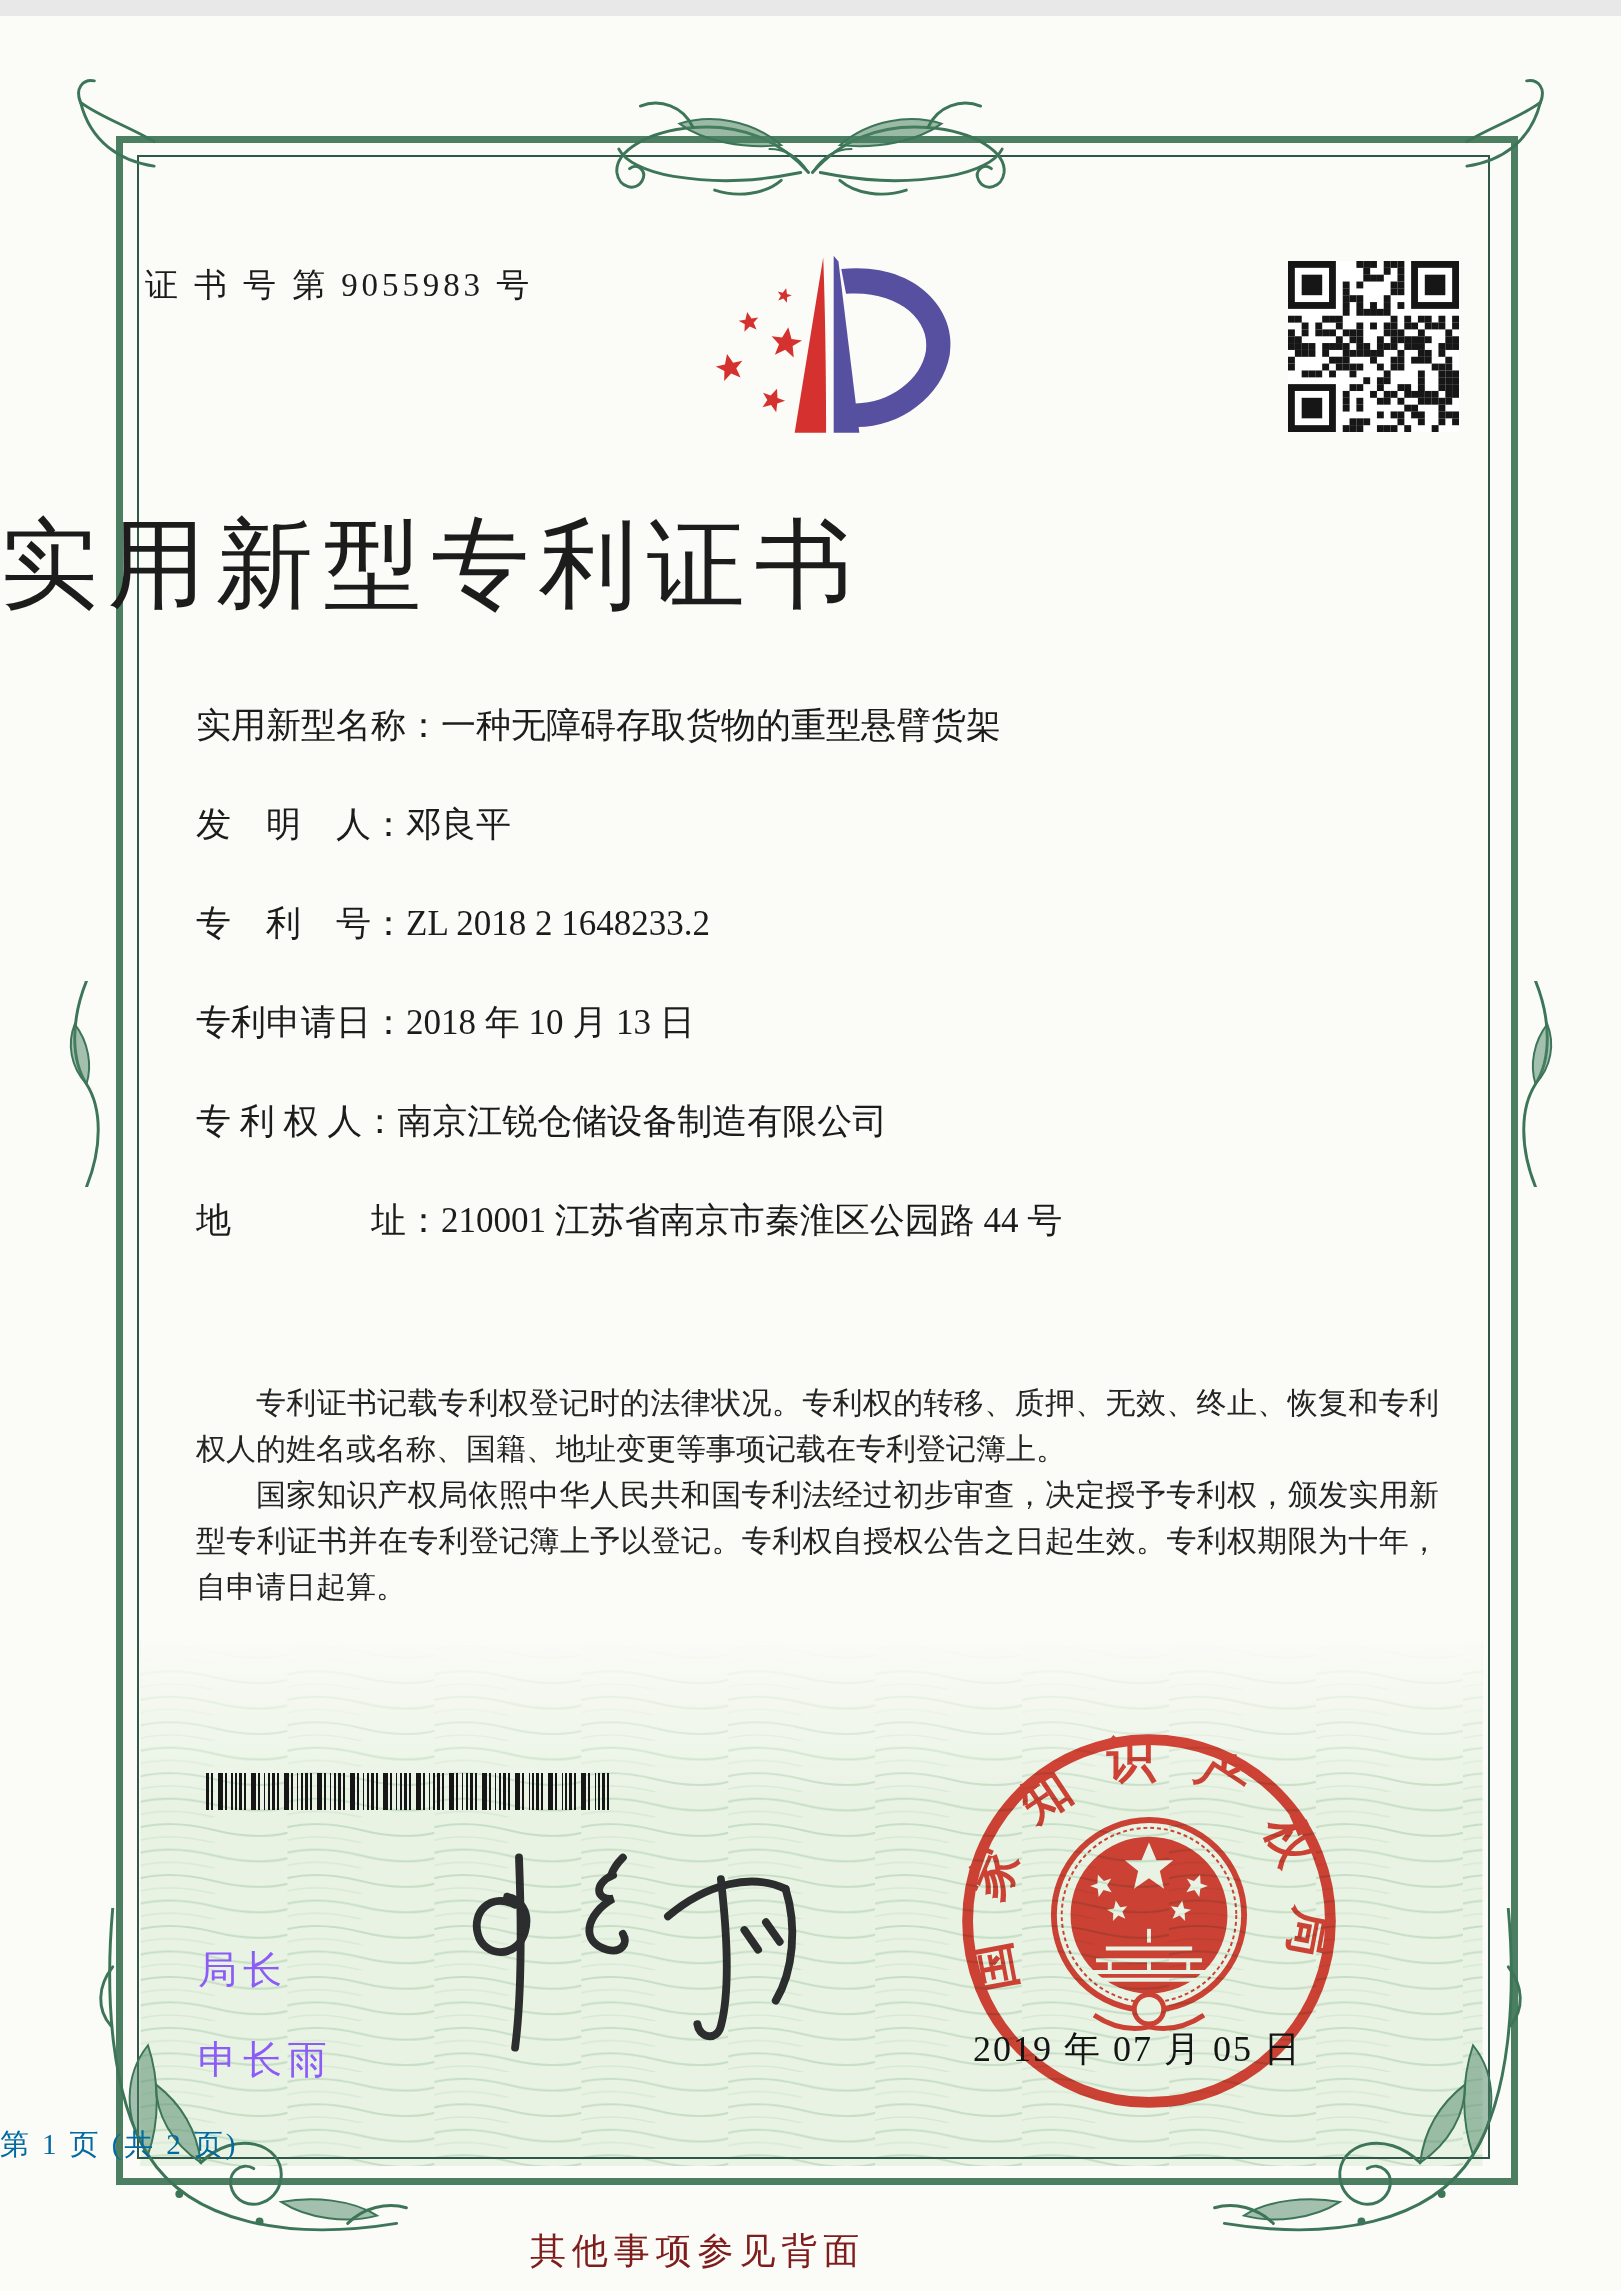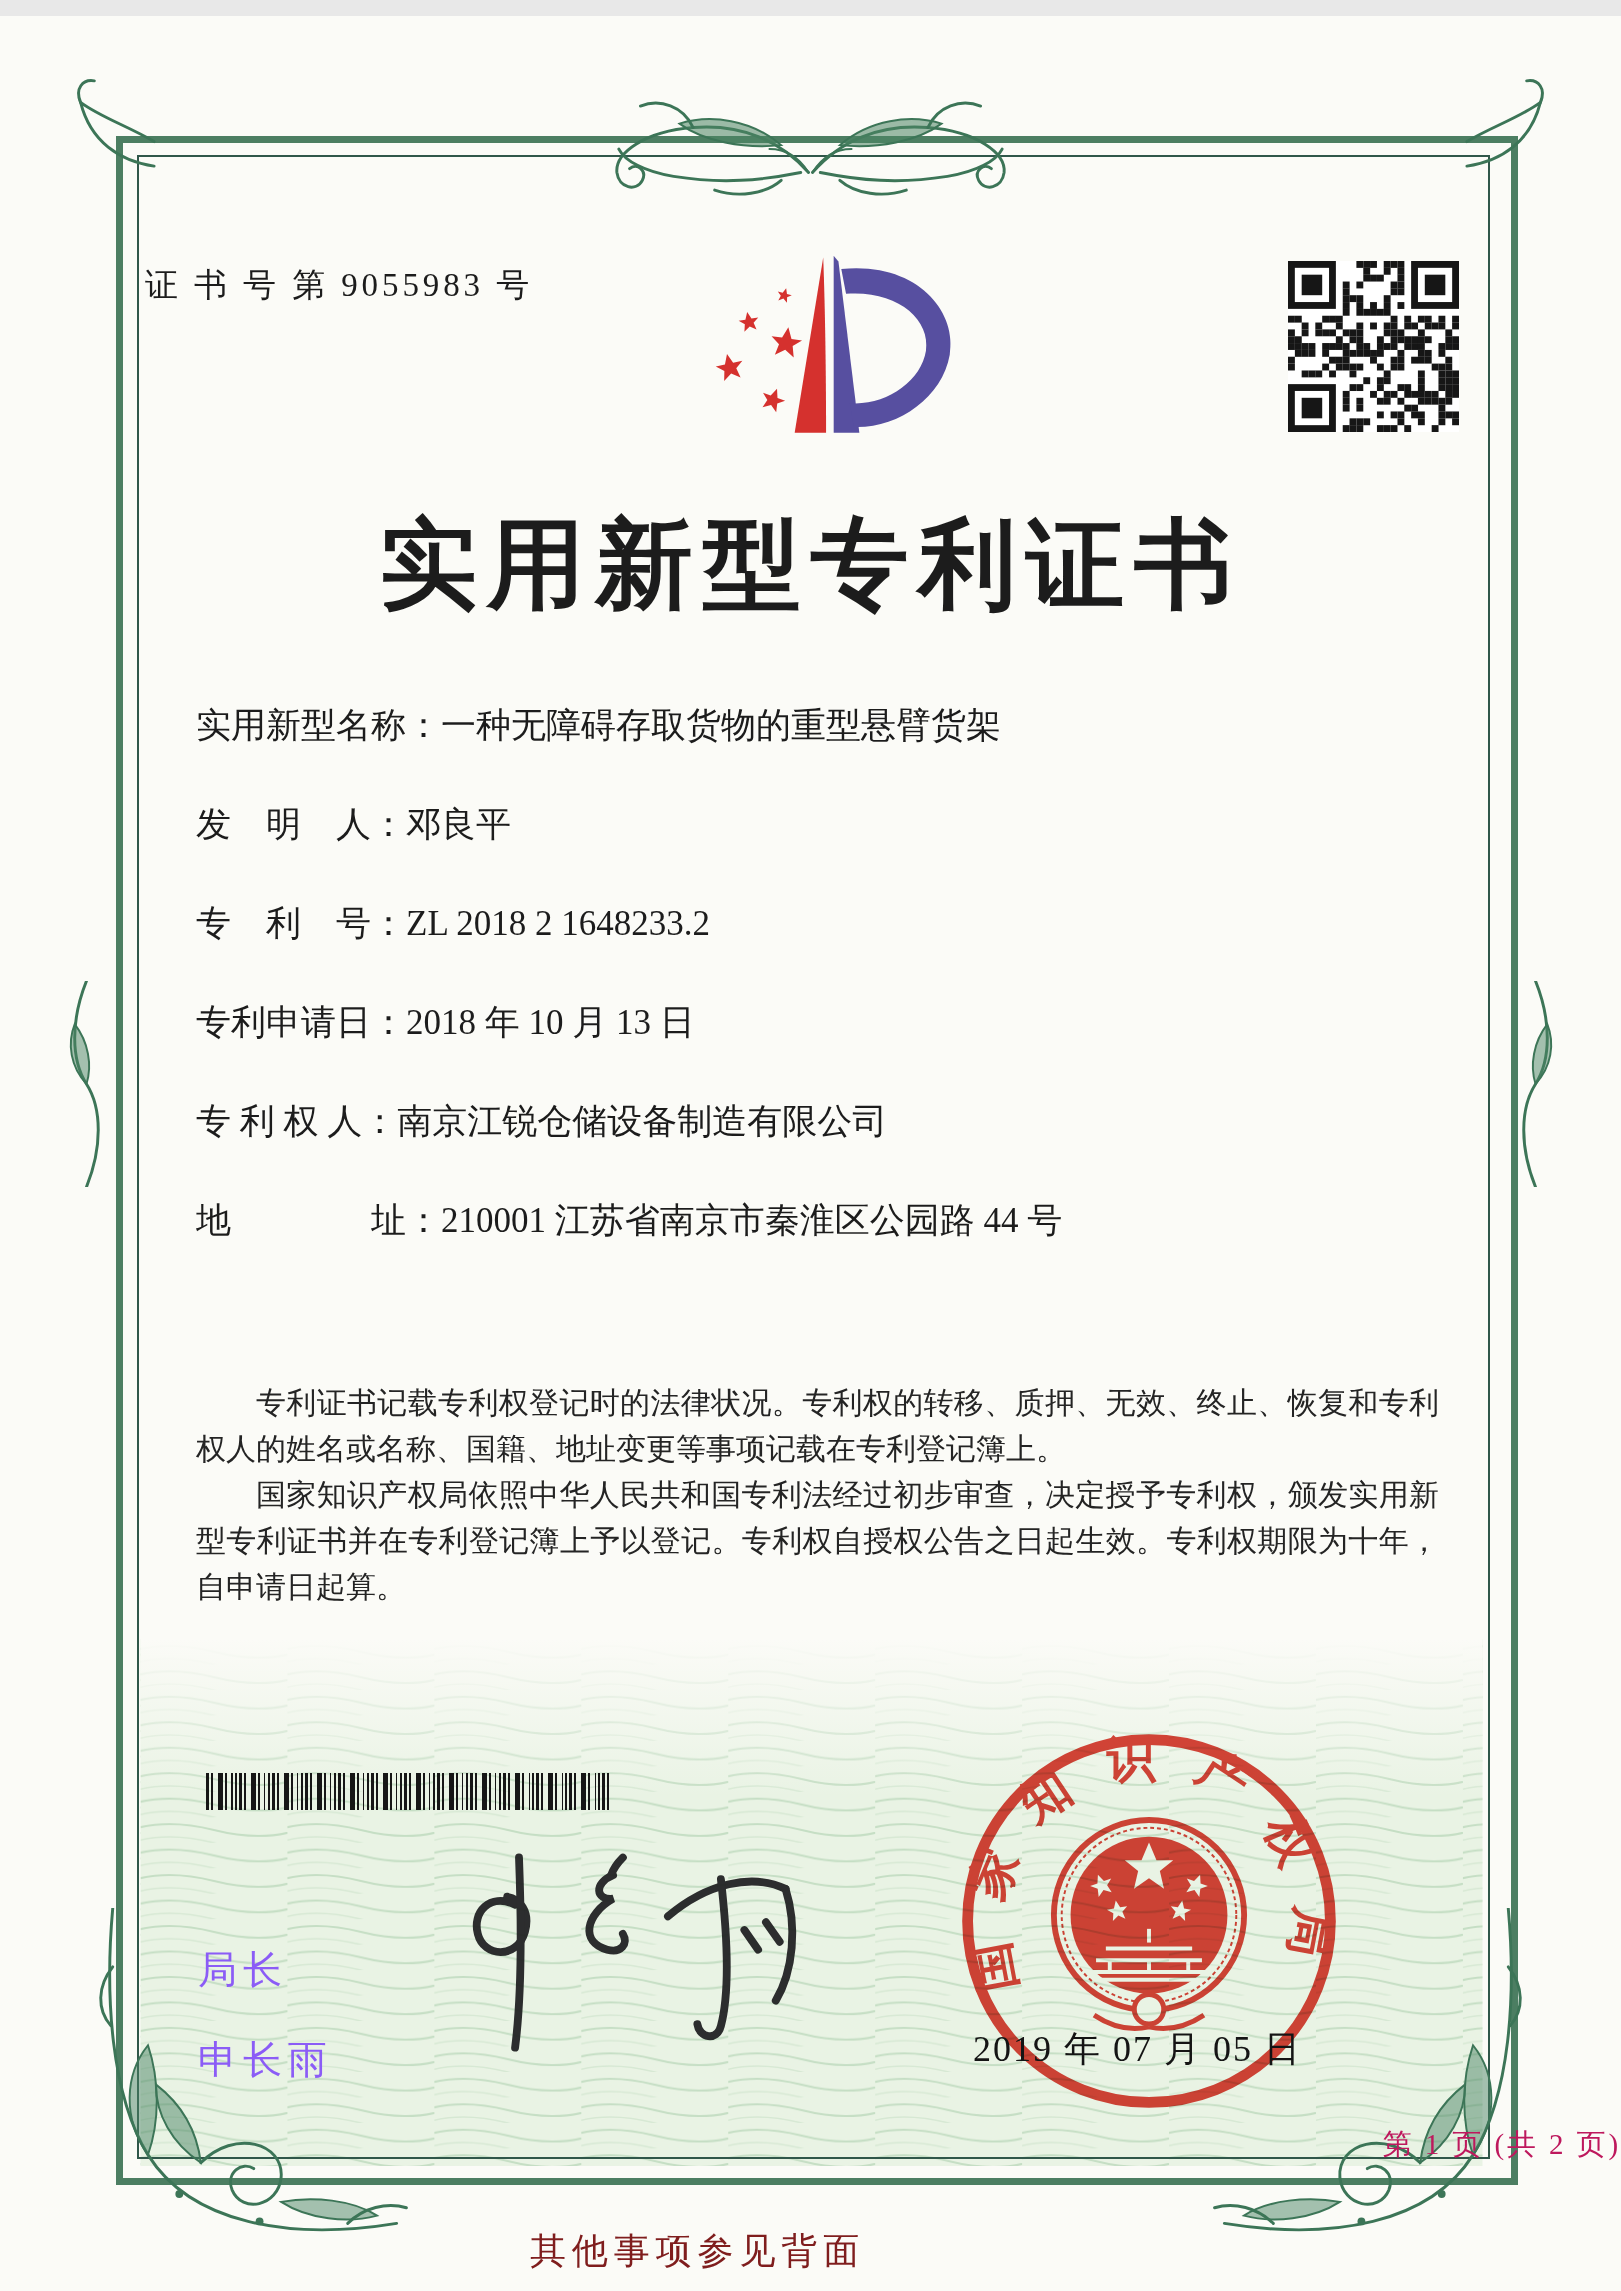--- a/index.html
+++ b/index.html
@@ -12,22 +12,22 @@
   .frame-outer{position:absolute;left:116px;top:120px;width:1388px;height:2035px;
     border:7.8px solid #4c7e62;z-index:2;}
   .frame-inner{position:absolute;left:137px;top:139px;width:1349px;height:2000px;
     border:2px solid #30574a;z-index:2;}
   
   .guilloche{position:absolute;left:140px;top:1623px;z-index:1;}
   
   .orn{position:absolute;z-index:3;pointer-events:none;}
   
   .certno{position:absolute;left:145px;top:247px;font-size:33px;letter-spacing:3.9px;z-index:4;}
-  .title{position:absolute;left:0;top:484px;width:1621px;text-align:center;
-    font-size:98px;font-weight:bold;letter-spacing:9.8px;z-index:4;}
+  .title{position:absolute;left:0;top:484px;width:1621px;
+    font-size:98px;font-weight:normal;letter-spacing:9.8px;z-index:4;}
   .field{position:absolute;left:196px;font-size:35px;z-index:4;white-space:nowrap;}
   .f0{top:686px}.f1{top:785px}.f2{top:884px}.f3{top:983px}
   .f4{top:1082px}.f5{top:1181px}.f6{top:1280px}
   .field .pair2{margin-left:139px;}
   .paras{position:absolute;left:196px;top:1364px;width:1243px;z-index:4;}
   .paras p{margin:0;font-size:30px;line-height:46px;text-align:justify;
     text-indent:2em;color:#242424;}
   .barcode{position:absolute;left:206px;top:1757px;width:406px;height:37px;z-index:4;
     background-image:repeating-linear-gradient(90deg,
       #161616 0 2.9px, transparent 2.9px 4.9px,
@@ -35,22 +35,22 @@
       #161616 11.8px 16.7px, transparent 16.7px 18.6px,
       #161616 18.6px 20.6px, transparent 20.6px 25.5px,
       #161616 25.5px 26.5px, transparent 26.5px 29px,
       #161616 29px 31px, transparent 31px 33px);}
   .signer{position:absolute;left:198px;top:1909px;z-index:4;font-size:39px;line-height:90px;
     letter-spacing:5.9px;color:#8b5cf6;}
   .signature{position:absolute;left:421px;top:1819px;z-index:4;}
   .seal{position:absolute;left:947px;top:1703px;z-index:5;mix-blend-mode:multiply;opacity:.93;}
   .sealdate{position:absolute;left:956px;top:2009px;width:363px;text-align:center;
     font-size:36px;letter-spacing:2px;color:#141414;z-index:6;white-space:nowrap;}
-  .pagenote{position:absolute;left:0;top:2109px;width:1621px;text-align:right;
-    font-size:29px;letter-spacing:2.9px;z-index:4;color:#be185d;}
+  .pagenote{position:absolute;left:0;top:2109px;width:1621px;text-align:left;
+    font-size:29px;letter-spacing:2.9px;z-index:4;color:#0369a1;}
   .backnote{position:absolute;left:0;top:2211px;width:1395px;text-align:center;
     font-size:36px;letter-spacing:5.9px;z-index:4;color:#7f1d1d;}
   .logo{position:absolute;left:651px;top:192px;z-index:4;}
   .qr{position:absolute;left:1288px;top:245px;z-index:4;}
 </style>
 </head>
 <body>
 
 <div class="page">
 

